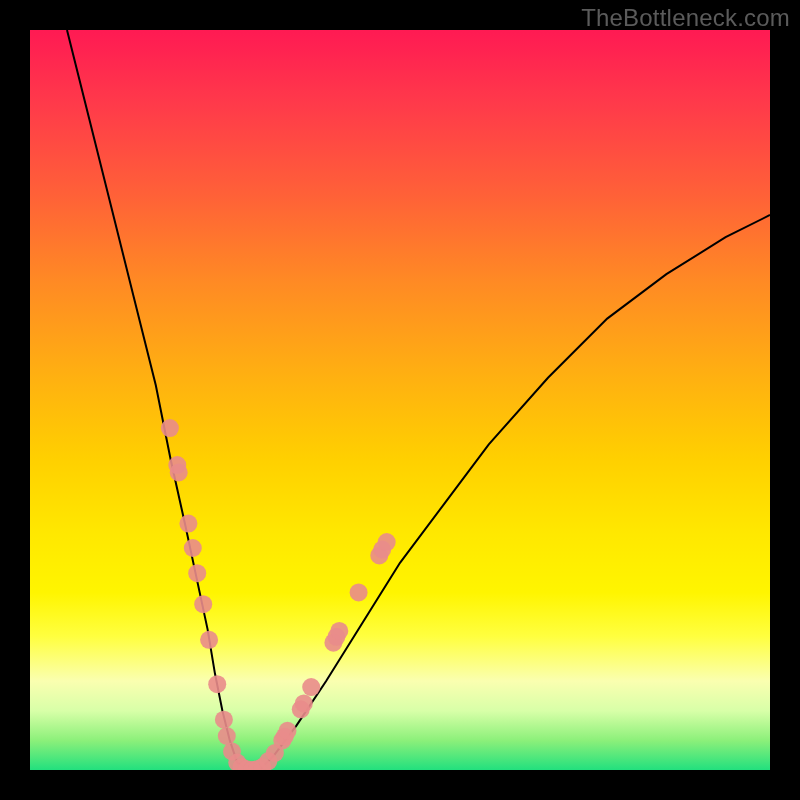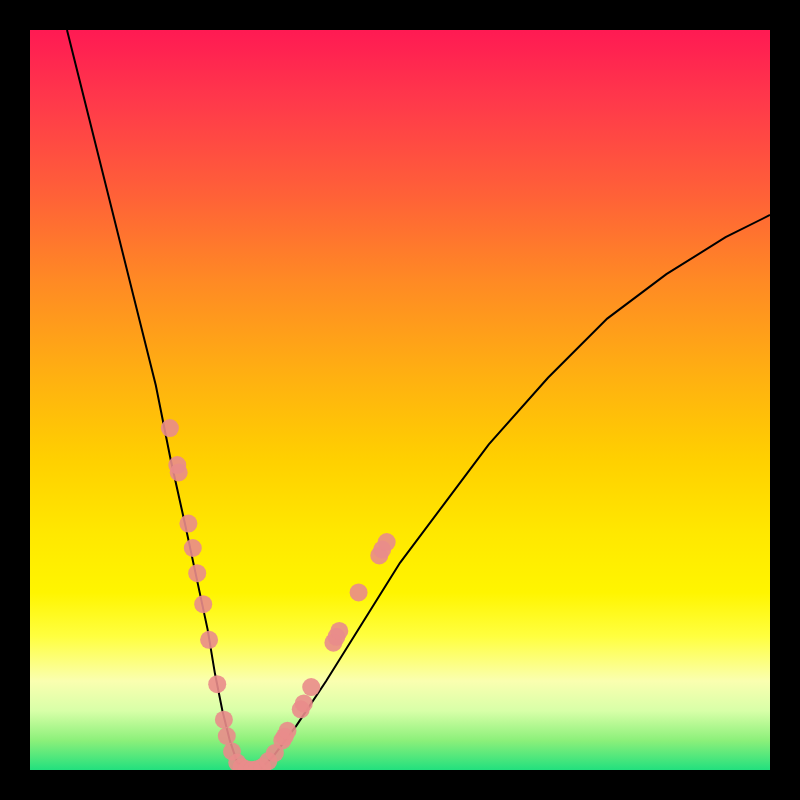--- a/index.html
+++ b/index.html
@@ -99,13 +99,14 @@
         <circle cx="281.2" cy="657.1" r="9" fill="#e98c8b" fill-opacity="0.9"></circle>
         <circle cx="303.4" cy="612.7" r="9" fill="#e98c8b" fill-opacity="0.9"></circle>
         <circle cx="306.4" cy="606.8" r="9" fill="#e98c8b" fill-opacity="0.9"></circle>
         <circle cx="309.3" cy="600.9" r="9" fill="#e98c8b" fill-opacity="0.9"></circle>
         <circle cx="328.6" cy="562.4" r="9" fill="#e98c8b" fill-opacity="0.9"></circle>
         <circle cx="349.3" cy="525.4" r="9" fill="#e98c8b" fill-opacity="0.9"></circle>
         <circle cx="352.2" cy="519.5" r="9" fill="#e98c8b" fill-opacity="0.9"></circle>
         <circle cx="356.7" cy="512.1" r="9" fill="#e98c8b" fill-opacity="0.9"></circle>
       </svg>
   </div>
+  <div class="watermark">TheBottleneck.com</div>
 </div>
 
 </body></html>

